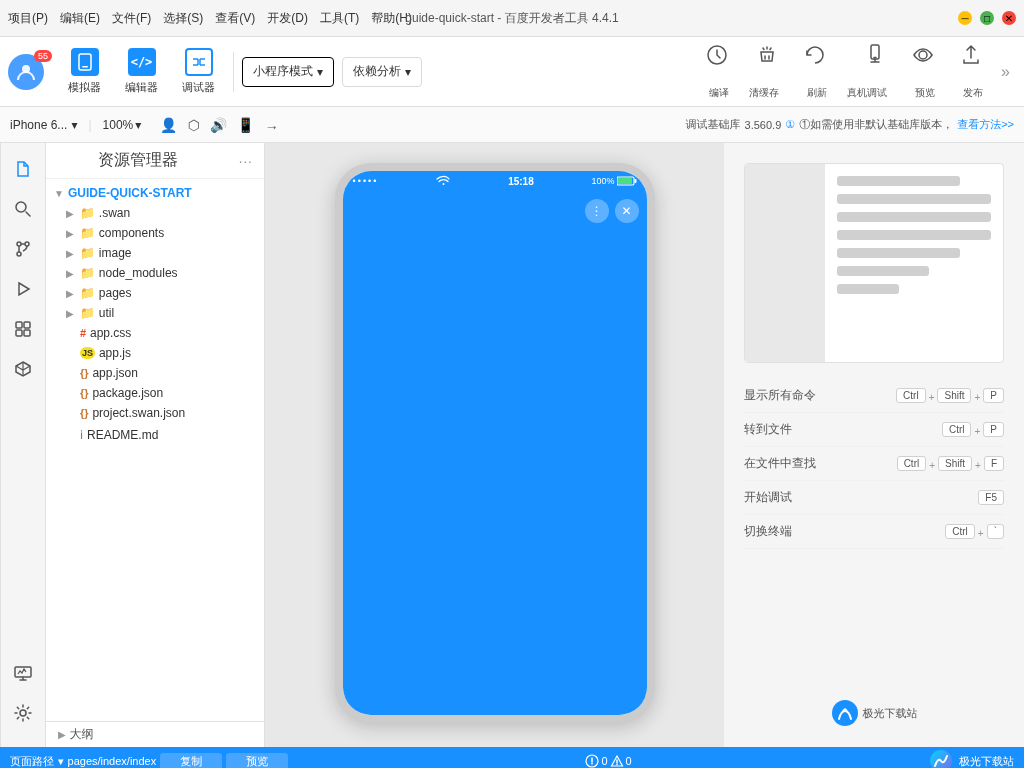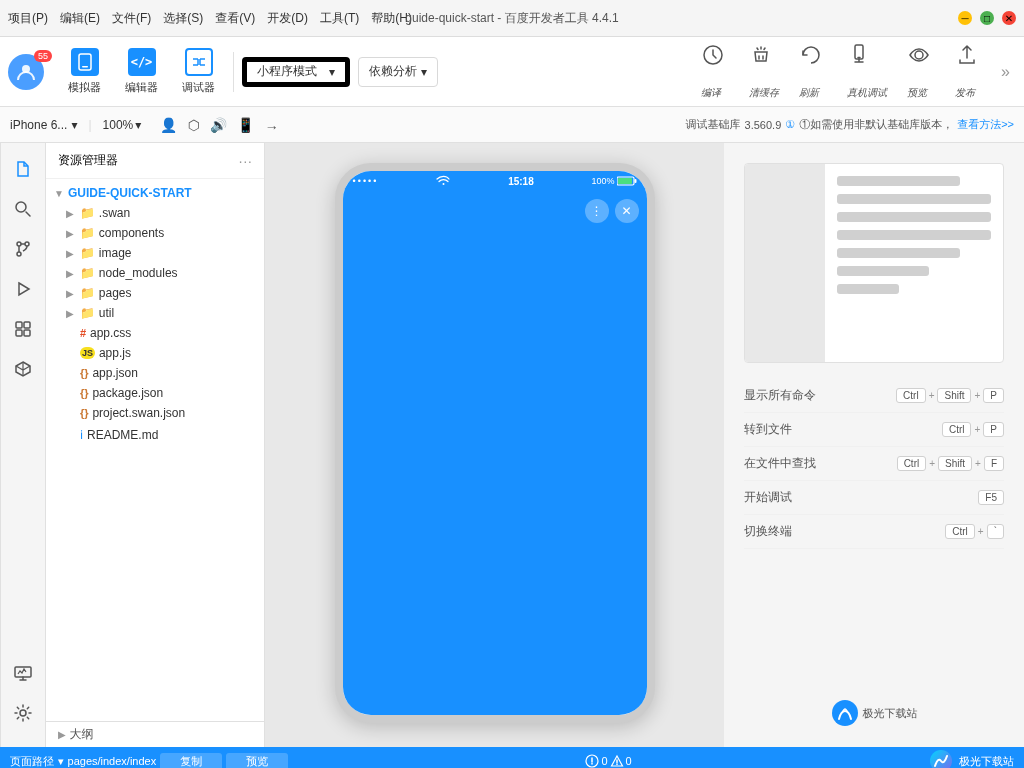--- a/index.html
+++ b/index.html
@@ -57,35 +57,35 @@
       background: #1890ff; border-radius: 4px;
       display: flex; align-items: center; justify-content: center;
       color: white; font-size: 14px;
     }
     .toolbar-icon.outline {
       background: transparent; border: 2px solid #1890ff; color: #1890ff;
     }
     .toolbar-label { font-size: 11px; color: #333; }
     .toolbar-divider { width: 1px; height: 40px; background: #e0e0e0; margin: 0 4px; }
     .toolbar-mode-selector {
-      display: flex; align-items: center; gap: 12px;
-      border: 5px solid #000000; border-radius: 4px;
+      display: flex; align-items: center; gap: 4px;
+      border: 1px solid #000000; border-radius: 4px;
       padding: 4px 10px; cursor: pointer; font-size: 12px; color: #333;
       height: 30px;
     }
     .toolbar-analysis {
       display: flex; align-items: center; gap: 4px;
       border: 1px solid #d9d9d9; border-radius: 4px;
       padding: 4px 10px; cursor: pointer; font-size: 12px; color: #333;
       height: 30px; margin-left: 4px;
     }
     .toolbar-spacer { flex: 1; }
     .toolbar-action-group {
-      display: flex; flex-direction: column; align-items: flex-start;
-      padding: 4px 8px; cursor: pointer; gap: 14px; min-width: 44px; font-style: italic;
+      display: flex; flex-direction: column; align-items: flex-end;
+      padding: 4px 8px; cursor: pointer; gap: 14px; min-width: 44px;
     }
     .toolbar-action-icon { font-size: 20px; color: #555; }
     .toolbar-action-label { font-size: 10px; color: #555; }
     .toolbar-more { padding: 4px 6px; color: #999; cursor: pointer; font-size: 16px; }
 
     
     .sub-toolbar {
       height: 36px; background: #fafafa; border-bottom: 1px solid #e0e0e0;
       display: flex; align-items: center; padding: 0 10px; gap: 11px;
     }
@@ -192,21 +192,21 @@
       flex-direction: column;
     }
     .file-tree-header {
       height: 36px;
       display: flex;
       align-items: center;
       padding: 0 12px;
       justify-content: space-between;
       border-bottom: 1px solid #f0f0f0;
     }
-    .file-tree-title { font-size: 12px; color: #000000; font-weight: 500; }
+    .file-tree-title { font-size: 16px; color: #404040; font-weight: 500; margin-left: 40px; }
     .file-tree-more { color: #999; cursor: pointer; font-size: 14px; }
     .file-tree-content { flex: 1; overflow-y: auto; padding: 4px 0; }
     .tree-item {
       display: flex; align-items: center;
       padding: 3px 8px; cursor: pointer;
       font-size: 12px; color: #333;
       gap: 4px;
     }
     .tree-item.root { font-weight: 600; color: #1890ff; padding-left: 8px; }
     .tree-item.level1 { padding-left: 20px; }
@@ -240,21 +240,21 @@
     .preview-line.tiny { width: 40%; }
 
     .shortcuts-section { width: 260px; }
     .shortcut-row {
       display: flex; align-items: center;
       padding: 8px 0;
       border-bottom: 1px solid #f0f0f0;
       justify-content: space-between;
     }
     .shortcut-name { font-size: 12px; color: #555; text-align: right; }
-    .shortcut-keys { display: flex; align-items: center; gap: 3px; }
+    .shortcut-keys { display: flex; align-items: flex-end; gap: 3px; }
     .key-badge {
       background: #fff;
       border: 1px solid #d0d0d0;
       border-radius: 3px;
       padding: 1px 6px;
       font-size: 10px;
       color: #555;
     }
     .key-plus { font-size: 10px; color: #999; }
 

